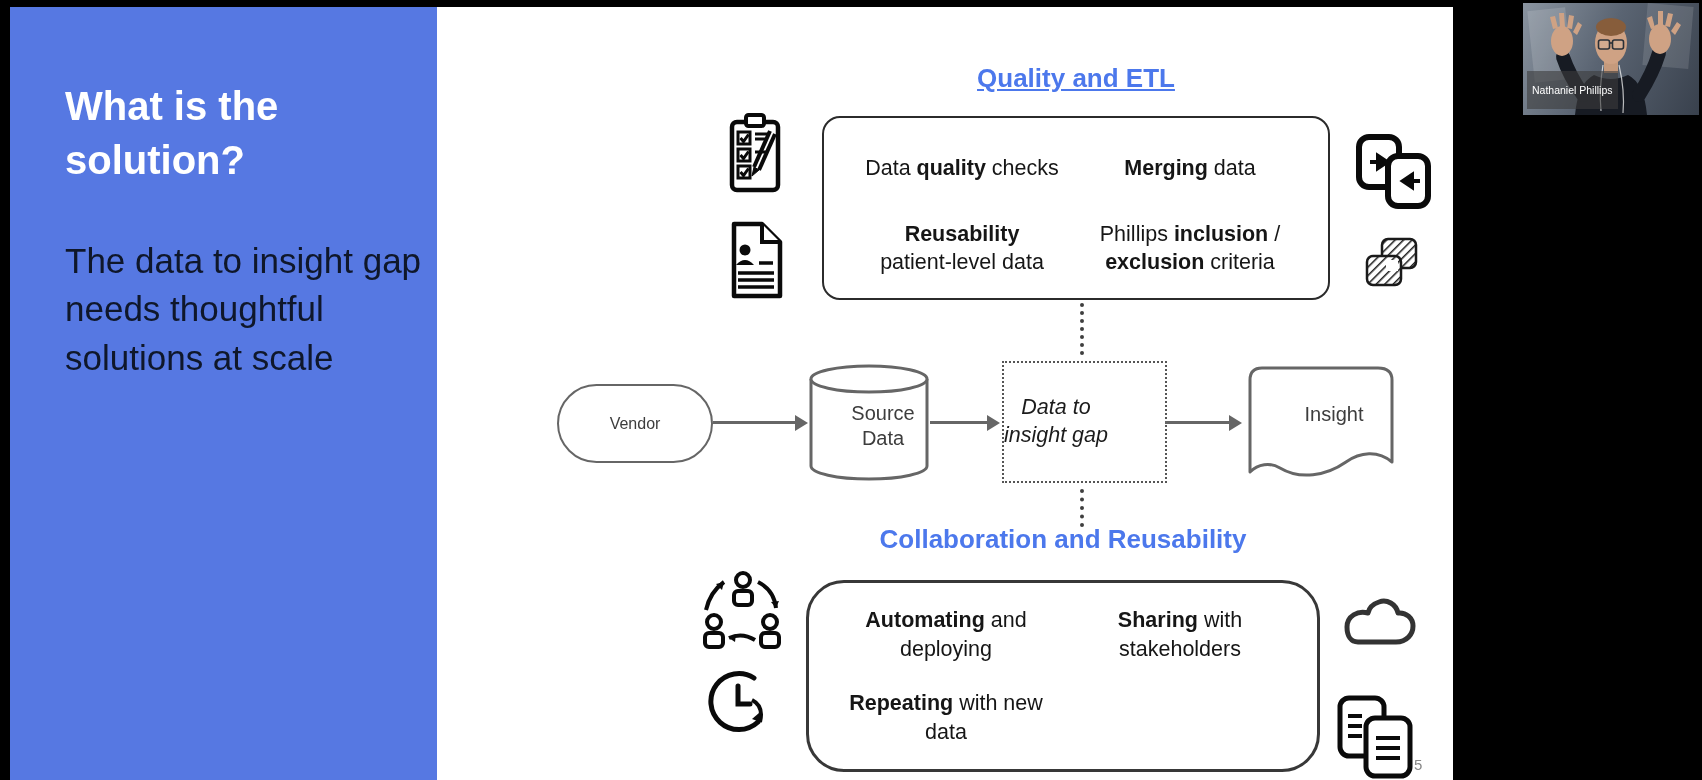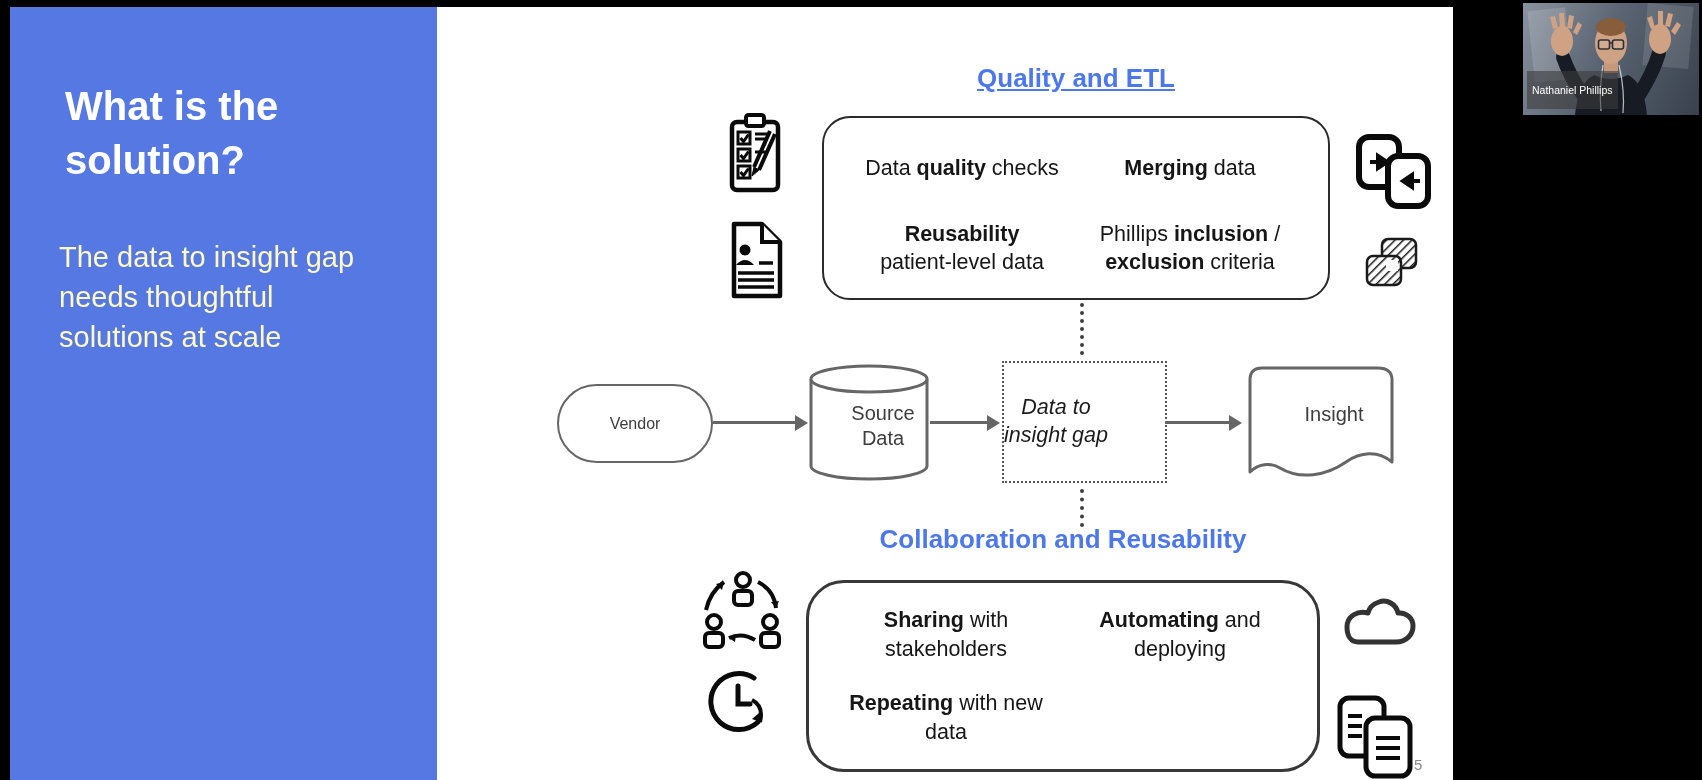--- a/index.html
+++ b/index.html
@@ -3,31 +3,31 @@
 <meta charset="utf-8">
 <style>
   html,body{margin:0;padding:0;background:#000;}
   .canvas{position:relative;width:1702px;height:780px;background:#000;overflow:hidden;
           font-family:"Liberation Sans",sans-serif;}
   
   .blue-panel{position:absolute;left:10px;top:7px;width:427px;height:773px;background:#5678E2;}
   .white-panel{position:absolute;left:437px;top:7px;width:1016px;height:773px;background:#ffffff;}
   .slide-title{position:absolute;left:55px;top:72px;width:350px;color:#fff;font-size:40px;
                font-weight:700;line-height:1.35;white-space:pre-line;}
-  .slide-sub{position:absolute;left:49px;top:230px;width:370px;color:#fef9c3;font-size:29px;
+  .slide-sub{position:absolute;left:55px;top:230px;width:370px;color:#0f172a;font-size:35px;
              font-weight:400;line-height:1.38;white-space:pre-line;}
   
   .sec-head{position:absolute;text-align:center;color:#4C78EC;font-weight:700;font-size:26px;}
   .head-quality{left:822px;top:63px;width:508px;text-decoration:underline;}
   .head-collab{left:806px;top:524px;width:514px;}
   
   .big-box{position:absolute;background:#fff;display:grid;grid-template-columns:1fr 1fr;
            grid-template-rows:1fr 1fr;align-items:center;justify-items:center;}
   .box-quality{left:822px;top:116px;width:508px;height:184px;border:2px solid #2b2b2b;
-               border-radius:28px;padding:10px 24px;box-sizing:border-box;}
+               border-radius:18px;padding:10px 24px;box-sizing:border-box;}
   .box-collab{left:806px;top:580px;width:514px;height:192px;border:3px solid #383838;
               border-radius:38px;padding:10px 20px;box-sizing:border-box;}
   .cell{font-size:21.5px;color:#161616;text-align:center;line-height:1.32;white-space:pre-line;}
   .cell span.bold{font-weight:700;}
   
   .pill{position:absolute;left:557px;top:384px;width:156px;height:79px;border:2.5px solid #666;
         border-radius:44px;background:#fff;display:flex;align-items:center;justify-content:center;
         font-size:16px;color:#3d3d3d;box-sizing:border-box;}
   .shape-wrap{position:absolute;}
   .shape-label{position:absolute;left:14px;width:100%;text-align:center;font-size:20px;color:#3d3d3d;
@@ -154,24 +154,24 @@
     </svg>
     <div class="shape-label" style="top:40px">Insight</div>
   </div>
 
   <div class="v-dotted" style="left:1080px;top:303px;height:52px"></div>
   <div class="v-dotted" style="left:1080px;top:489px;height:38px"></div>
 
   <div class="sec-head head-collab">Collaboration and Reusability</div>
 
   <div class="big-box box-collab">
+    <div class="cell"><span class="bold">Automating</span><span> and
+deploying</span></div>
     <div class="cell"><span class="bold">Sharing</span><span> with
 stakeholders</span></div>
-    <div class="cell"><span class="bold">Automating</span><span> and
-deploying</span></div>
     <div class="cell"><span class="bold">Repeating</span><span> with new
 data</span></div>
   </div>
 
   <svg class="icon" style="left:700px;top:568px" width="86" height="96" viewBox="0 0 86 96">
     <g stroke="#0a0a0a" stroke-width="4" fill="none">
       <circle cx="43" cy="12" r="7"></circle>
         <rect x="34" y="23" width="18" height="14" rx="4"></rect>
       <circle cx="14" cy="54" r="7"></circle>
         <rect x="5" y="65" width="18" height="14" rx="4"></rect>

